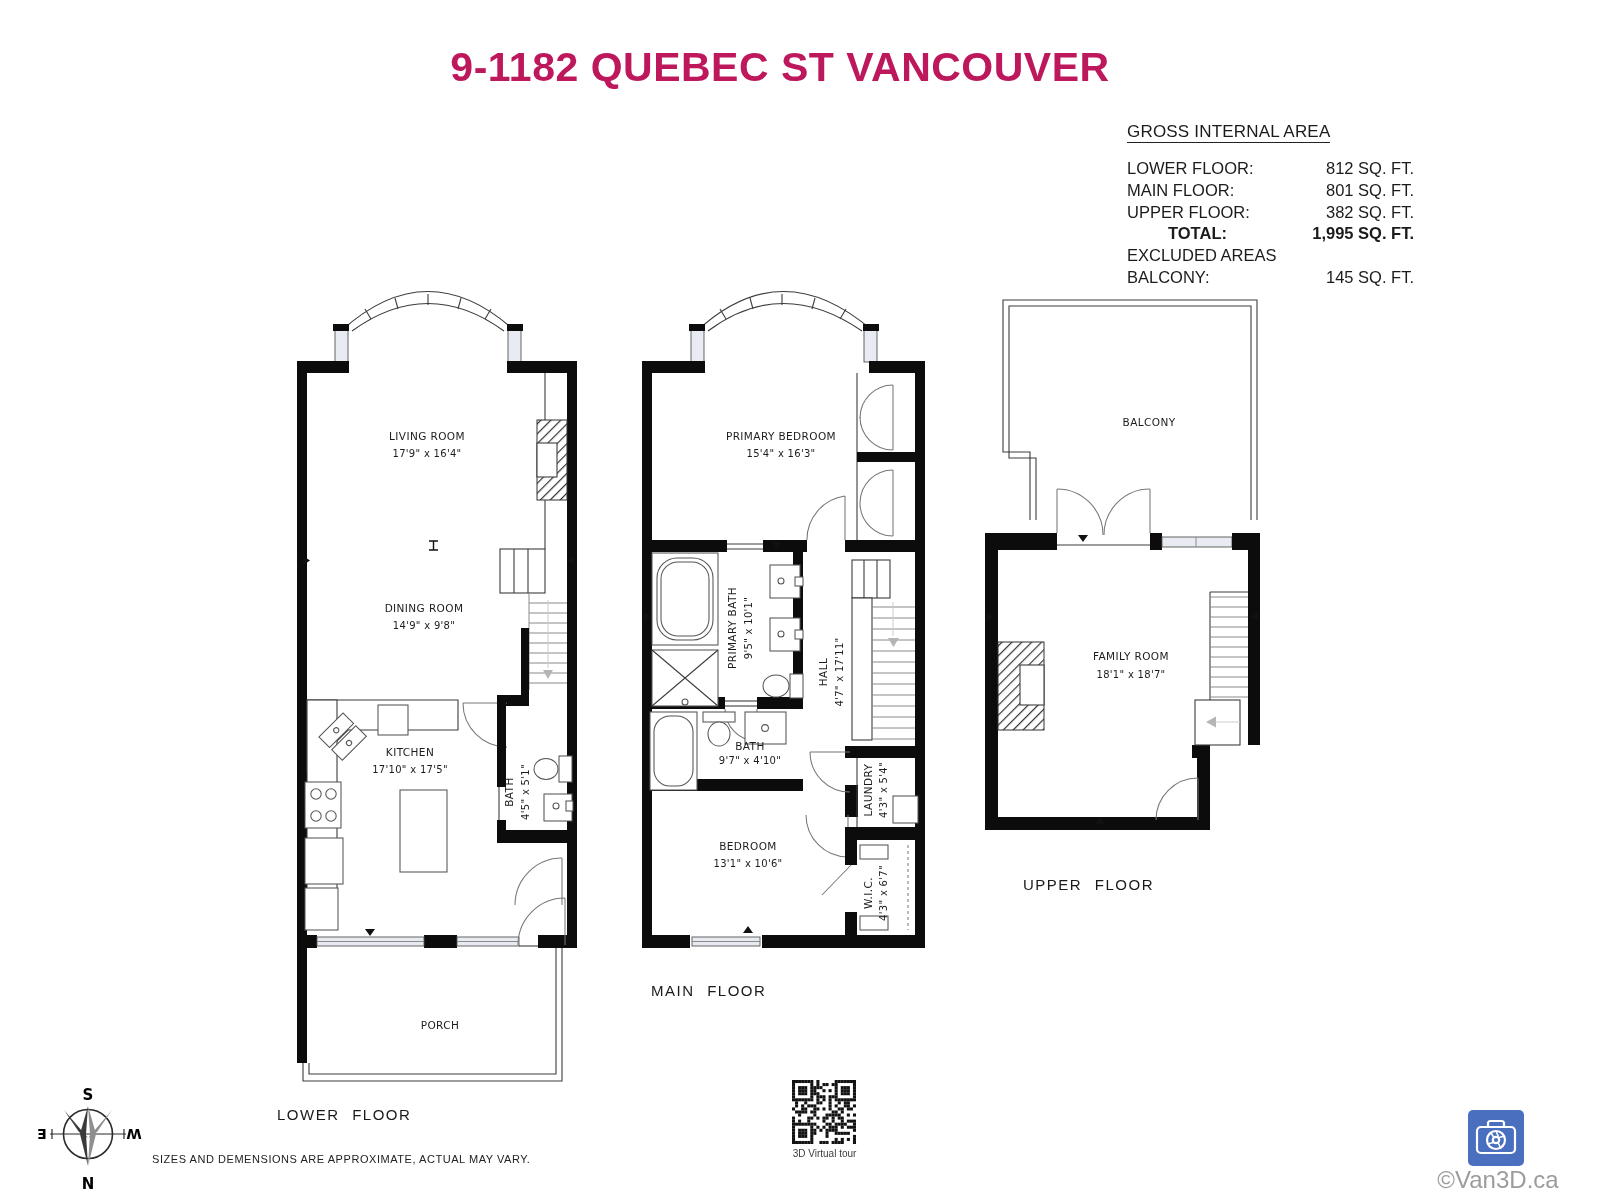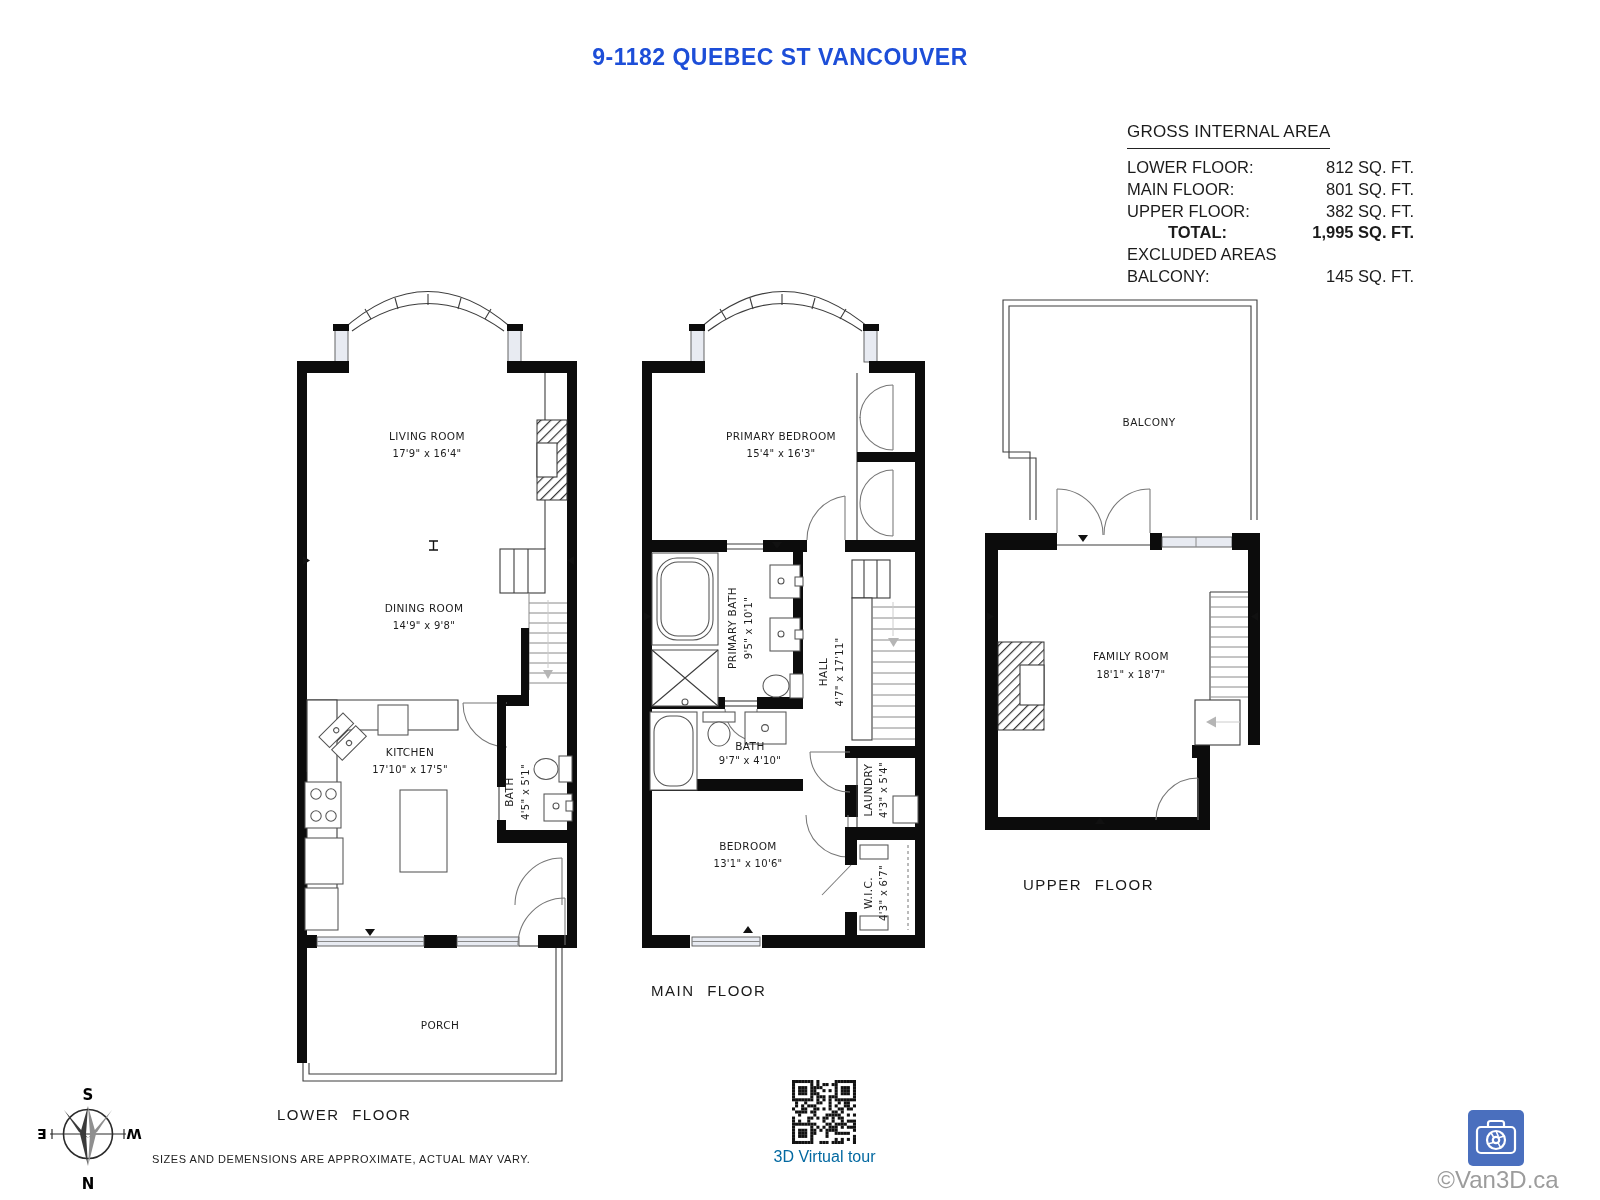--- a/index.html
+++ b/index.html
@@ -1,30 +1,30 @@
 <!DOCTYPE html>
 <html><head>
 <meta charset="utf-8">
 <style>
   html,body{margin:0;padding:0;background:#e8e8e8;}
   .page{position:relative;width:1600px;height:1200px;background:#ffffff;overflow:hidden;
         font-family:"Liberation Sans",sans-serif;color:#1b1b1b;}
   .title{position:absolute;left:0;top:44px;width:1560px;text-align:center;
-         font-size:23px;font-weight:bold;letter-spacing:.5px;color:#1d4ed8;}
+         font-size:41px;font-weight:bold;letter-spacing:.5px;color:#be185d;}
   
   .area{position:absolute;left:1127px;top:122px;width:287px;font-size:16.5px;}
   .area .hd{display:inline-block;font-size:17px;border-bottom:1.6px solid #222;
-            padding-bottom:6px;margin-bottom:8px;letter-spacing:.2px;}
+            padding-bottom:0;margin-bottom:15px;letter-spacing:.2px;}
   .area .row{display:flex;line-height:21.8px;}
   .area .row .v{margin-left:auto;}
   .area .row.total{font-weight:bold;margin-left:41px;}
   
   .cap{position:absolute;font-size:15px;letter-spacing:1.5px;word-spacing:7px;color:#1a1a1a;}
   .disclaimer{position:absolute;left:152px;top:1153px;font-size:11px;letter-spacing:.55px;color:#222;}
-  .qr-caption{position:absolute;left:757px;top:1148px;width:135px;text-align:center;font-size:16px;color:#0369a1;}
+  .qr-caption{position:absolute;left:757px;top:1148px;width:135px;text-align:center;font-size:10px;color:#404040;}
   .wm-text{position:absolute;left:1428px;top:1166px;width:140px;text-align:center;
            font-size:24px;color:#9c9c9c;}
   svg{position:absolute;}
   svg text{font-family:"DejaVu Sans",sans-serif;}
   .room-n{font-size:10.5px;letter-spacing:.4px;fill:#1c1c1c;}
   .room-d{font-size:10px;letter-spacing:.3px;fill:#1c1c1c;}
   .wall{fill:#0c0c0c;stroke:none;}
   .thin{fill:none;stroke:#3d3d3d;stroke-width:1.1;}
   .thinw{fill:#ffffff;stroke:#3d3d3d;stroke-width:1.1;}
   .fix{fill:#ffffff;stroke:#555;stroke-width:1.05;}

